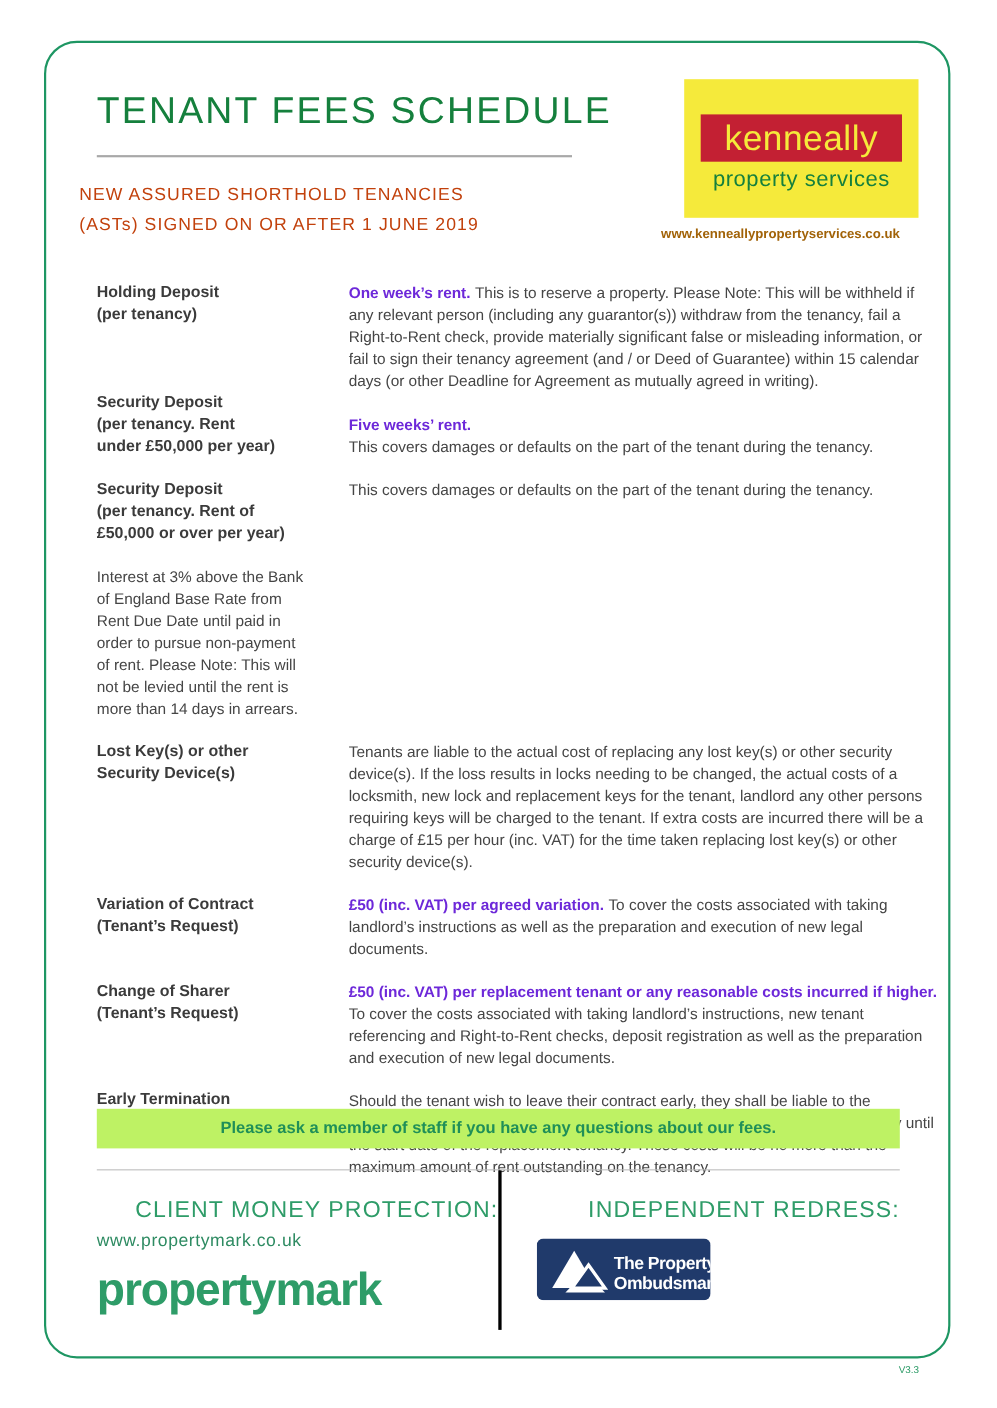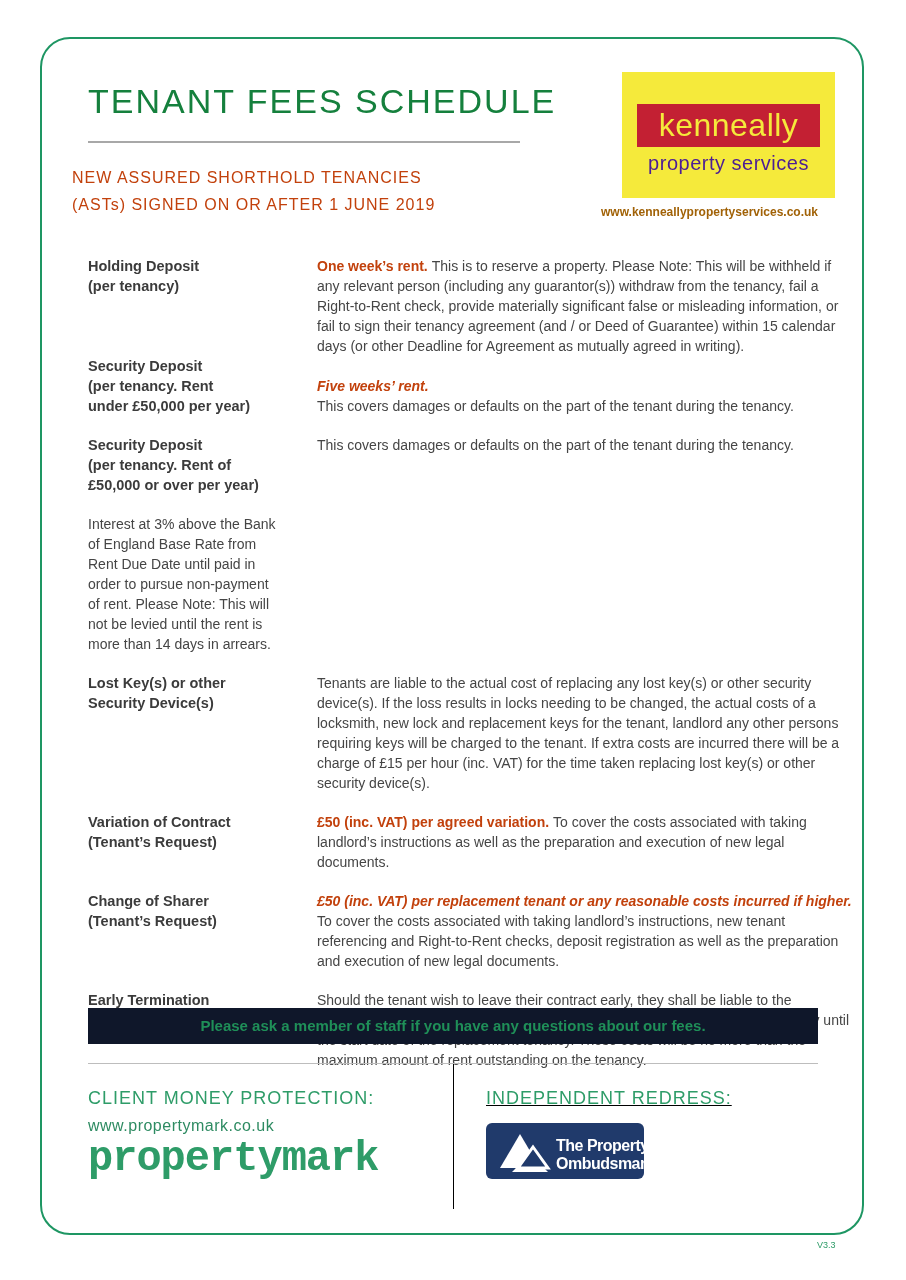--- a/index.html
+++ b/index.html
@@ -22,54 +22,54 @@
     position:absolute; left:72px; top:164px; font-size:16px; line-height:27px;
     letter-spacing:1px; color:#c2410c; white-space:pre-line;
   }
   
   .logo-yellow { position:absolute; left:622px; top:72px; width:213px; height:126px; background:#F5EA3B; }
   .logo-red {
     margin:32px 15px 0 15px; height:43px; background:#C32033;
     display:flex; align-items:center; justify-content:center;
     color:#F5EA3B; font-size:32px; letter-spacing:0.5px;
   }
-  .logo-tagline { margin-top:5px; text-align:center; color:#4c1d95; font-size:20px; letter-spacing:0.5px; }
+  .logo-tagline { margin-top:5px; text-align:center; color:#15803d; font-size:20px; letter-spacing:0.5px; }
   .brand-site {
     position:absolute; left:480px; top:205px; width:338px; text-align:right;
     font-size:12px; font-weight:bold; color:#a16207;
   }
   
   .fee-table { position:absolute; left:88px; top:256px; width:730px; }
   .row { display:grid; grid-template-columns:193px 537px; margin-bottom:19px;gap:36px; }
   .row:nth-child(1) { margin-bottom:0; }
   .label {
     font-size:14.5px; font-weight:bold; color:#3B3B3B; line-height:20px; white-space:pre-line;
   }
   .content { font-size:14px; color:#454545; line-height:20px; }
   .content.offset { padding-top:20px; }
-  .lead { font-weight:bold; color:#c2410c; }
+  .lead { font-weight:bold; color:#6d28d9; }
   .lead:not(.lead-block):not(:empty) { margin-right:4px; }
-  .lead-block { display:block;font-style:italic; }
+  .lead-block { display:block; }
   
   .banner {
     position:absolute; left:88px; top:1008px; width:730px; height:36px;
-    background:#0f172a; text-align:center; line-height:36px;
+    background:#bef264; text-align:center; line-height:36px;
     font-size:15px; font-weight:bold; color:#1F8F58;
   }
   
   .footer {
     position:absolute; left:88px; top:1063px; width:730px;
     border-top:1px solid #BDBDBD; display:grid; grid-template-columns:365px 365px;
   }
   .footer-col { padding-top:24px; min-height:145px; }
-  .footer-col.right { border-left:1px solid #000000; padding-left:32px;text-decoration:underline; }
-  .footer-heading { font-size:18px; letter-spacing:1px; color:#2E9C68; }
+  .footer-col.right { border-left:3px solid #000000; padding-left:32px; }
+  .footer-heading { font-size:21px; letter-spacing:1px; color:#2E9C68;text-align:right; }
   .footer-url { margin-top:8px; font-size:16px; color:#2E8B62; letter-spacing:0.5px; }
   .wordmark {
-    font-family:Liberation Mono, monospace; font-weight:bold;
+    margin-top:10px; font-family:Liberation Sans, sans-serif; font-weight:bold;
     font-size:42px; color:#2E9C68; letter-spacing:-1px;
   }
   .tpo-logo { margin-top:14px; display:block; }
   .version { position:absolute; left:817px; top:1240px; font-size:9px; color:#2E9C68; }
 </style>
 </head>
 <body>
 
 <div class="page">
   <div class="frame"></div>

